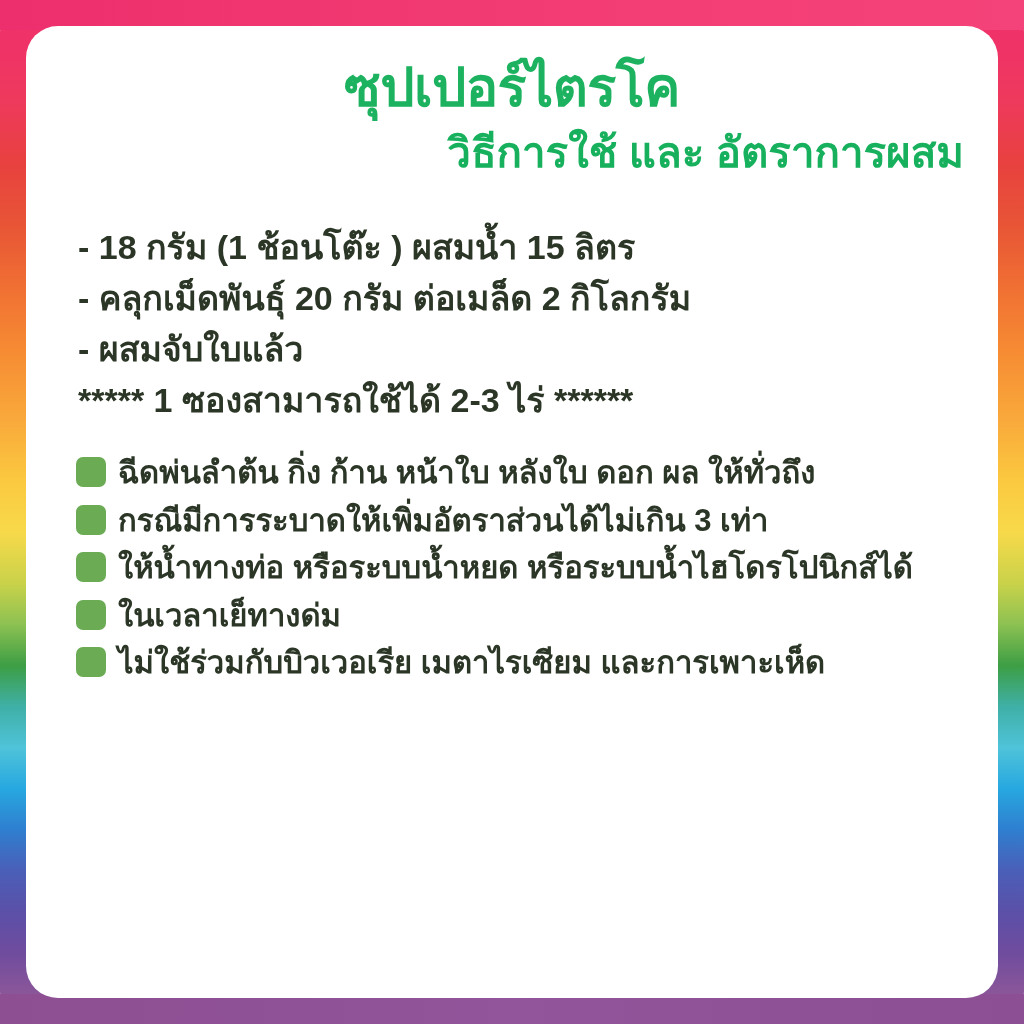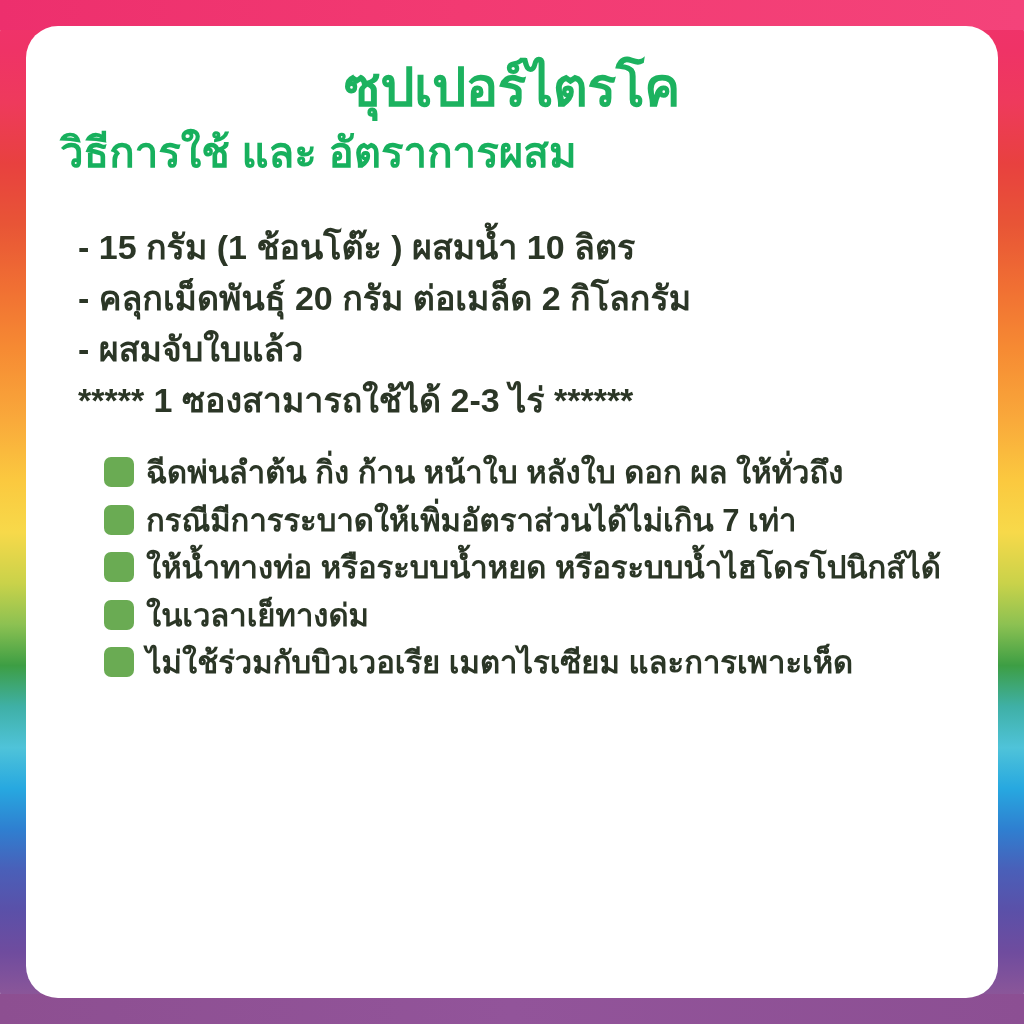--- a/index.html
+++ b/index.html
@@ -87,21 +87,21 @@
     text-align: center;
     font-size: 54px;
     line-height: 1.18;
     font-weight: 700;
     color: #1cb25f;
     letter-spacing: -0.5px;
   }
   .subtitle {
     margin: 0;
     padding: 8px 0 0 0;
-    text-align: left;
+    text-align: right;
     font-size: 42px;
     line-height: 1.2;
     font-weight: 700;
     color: #17b05d;
   }
 
   
   .dash-list {
     list-style: none;
     margin: 0;
@@ -122,21 +122,20 @@
     padding: 24px 0 0 0;
   }
   .sq-list li {
     position: relative;
     font-size: 31px;
     line-height: 1.47;
     font-weight: 700;
     color: #2b3626;
     padding-left: 16px;
     margin-bottom: 2px;
-    margin-left: 28px;
   }
   .sq-bullet {
     display: inline-block;
     width: 30px;
     height: 30px;
     border-radius: 7px;
     background: #6aab53;
     vertical-align: -4px;
     margin-right: 12px;
     flex: none;
@@ -146,32 +145,32 @@
 <body>
 
 <div id="poster">
   <div id="card">
 
     <h1 class="title">ซุปเปอร์ไตรโค</h1>
 
     <h2 class="subtitle">วิธีการใช้ และ อัตราการผสม</h2>
 
     <ul class="dash-list">
-      <li>- 15 กรัม (1 ช้อนโต๊ะ ) ผสมน้ำ 10 ลิตร</li>
+      <li>- 18 กรัม (1 ช้อนโต๊ะ ) ผสมน้ำ 15 ลิตร</li>
       <li>- คลุกเม็ดพันธุ์ 20 กรัม ต่อเมล็ด 2 กิโลกรัม</li>
       <li>- ผสมจับใบแล้ว</li>
       <li>***** 1 ซองสามารถใช้ได้ 2-3 ไร่ ******</li>
     </ul>
 
     <ul class="sq-list">
       <li>
         <span class="sq-bullet"></span><span>ฉีดพ่นลำต้น กิ่ง ก้าน หน้าใบ หลังใบ ดอก ผล ให้ทั่วถึง</span>
       </li>
       <li>
-        <span class="sq-bullet"></span><span>กรณีมีการระบาดให้เพิ่มอัตราส่วนได้ไม่เกิน 7 เท่า</span>
+        <span class="sq-bullet"></span><span>กรณีมีการระบาดให้เพิ่มอัตราส่วนได้ไม่เกิน 3 เท่า</span>
       </li>
       <li>
         <span class="sq-bullet"></span><span>ให้น้ำทางท่อ หรือระบบน้ำหยด หรือระบบน้ำไฮโดรโปนิกส์ได้</span>
       </li>
       <li>
         <span class="sq-bullet"></span><span>ในเวลาเย็ทางด่ม</span>
       </li>
       <li>
         <span class="sq-bullet"></span><span>ไม่ใช้ร่วมกับบิวเวอเรีย เมตาไรเซียม และการเพาะเห็ด</span>
       </li>

